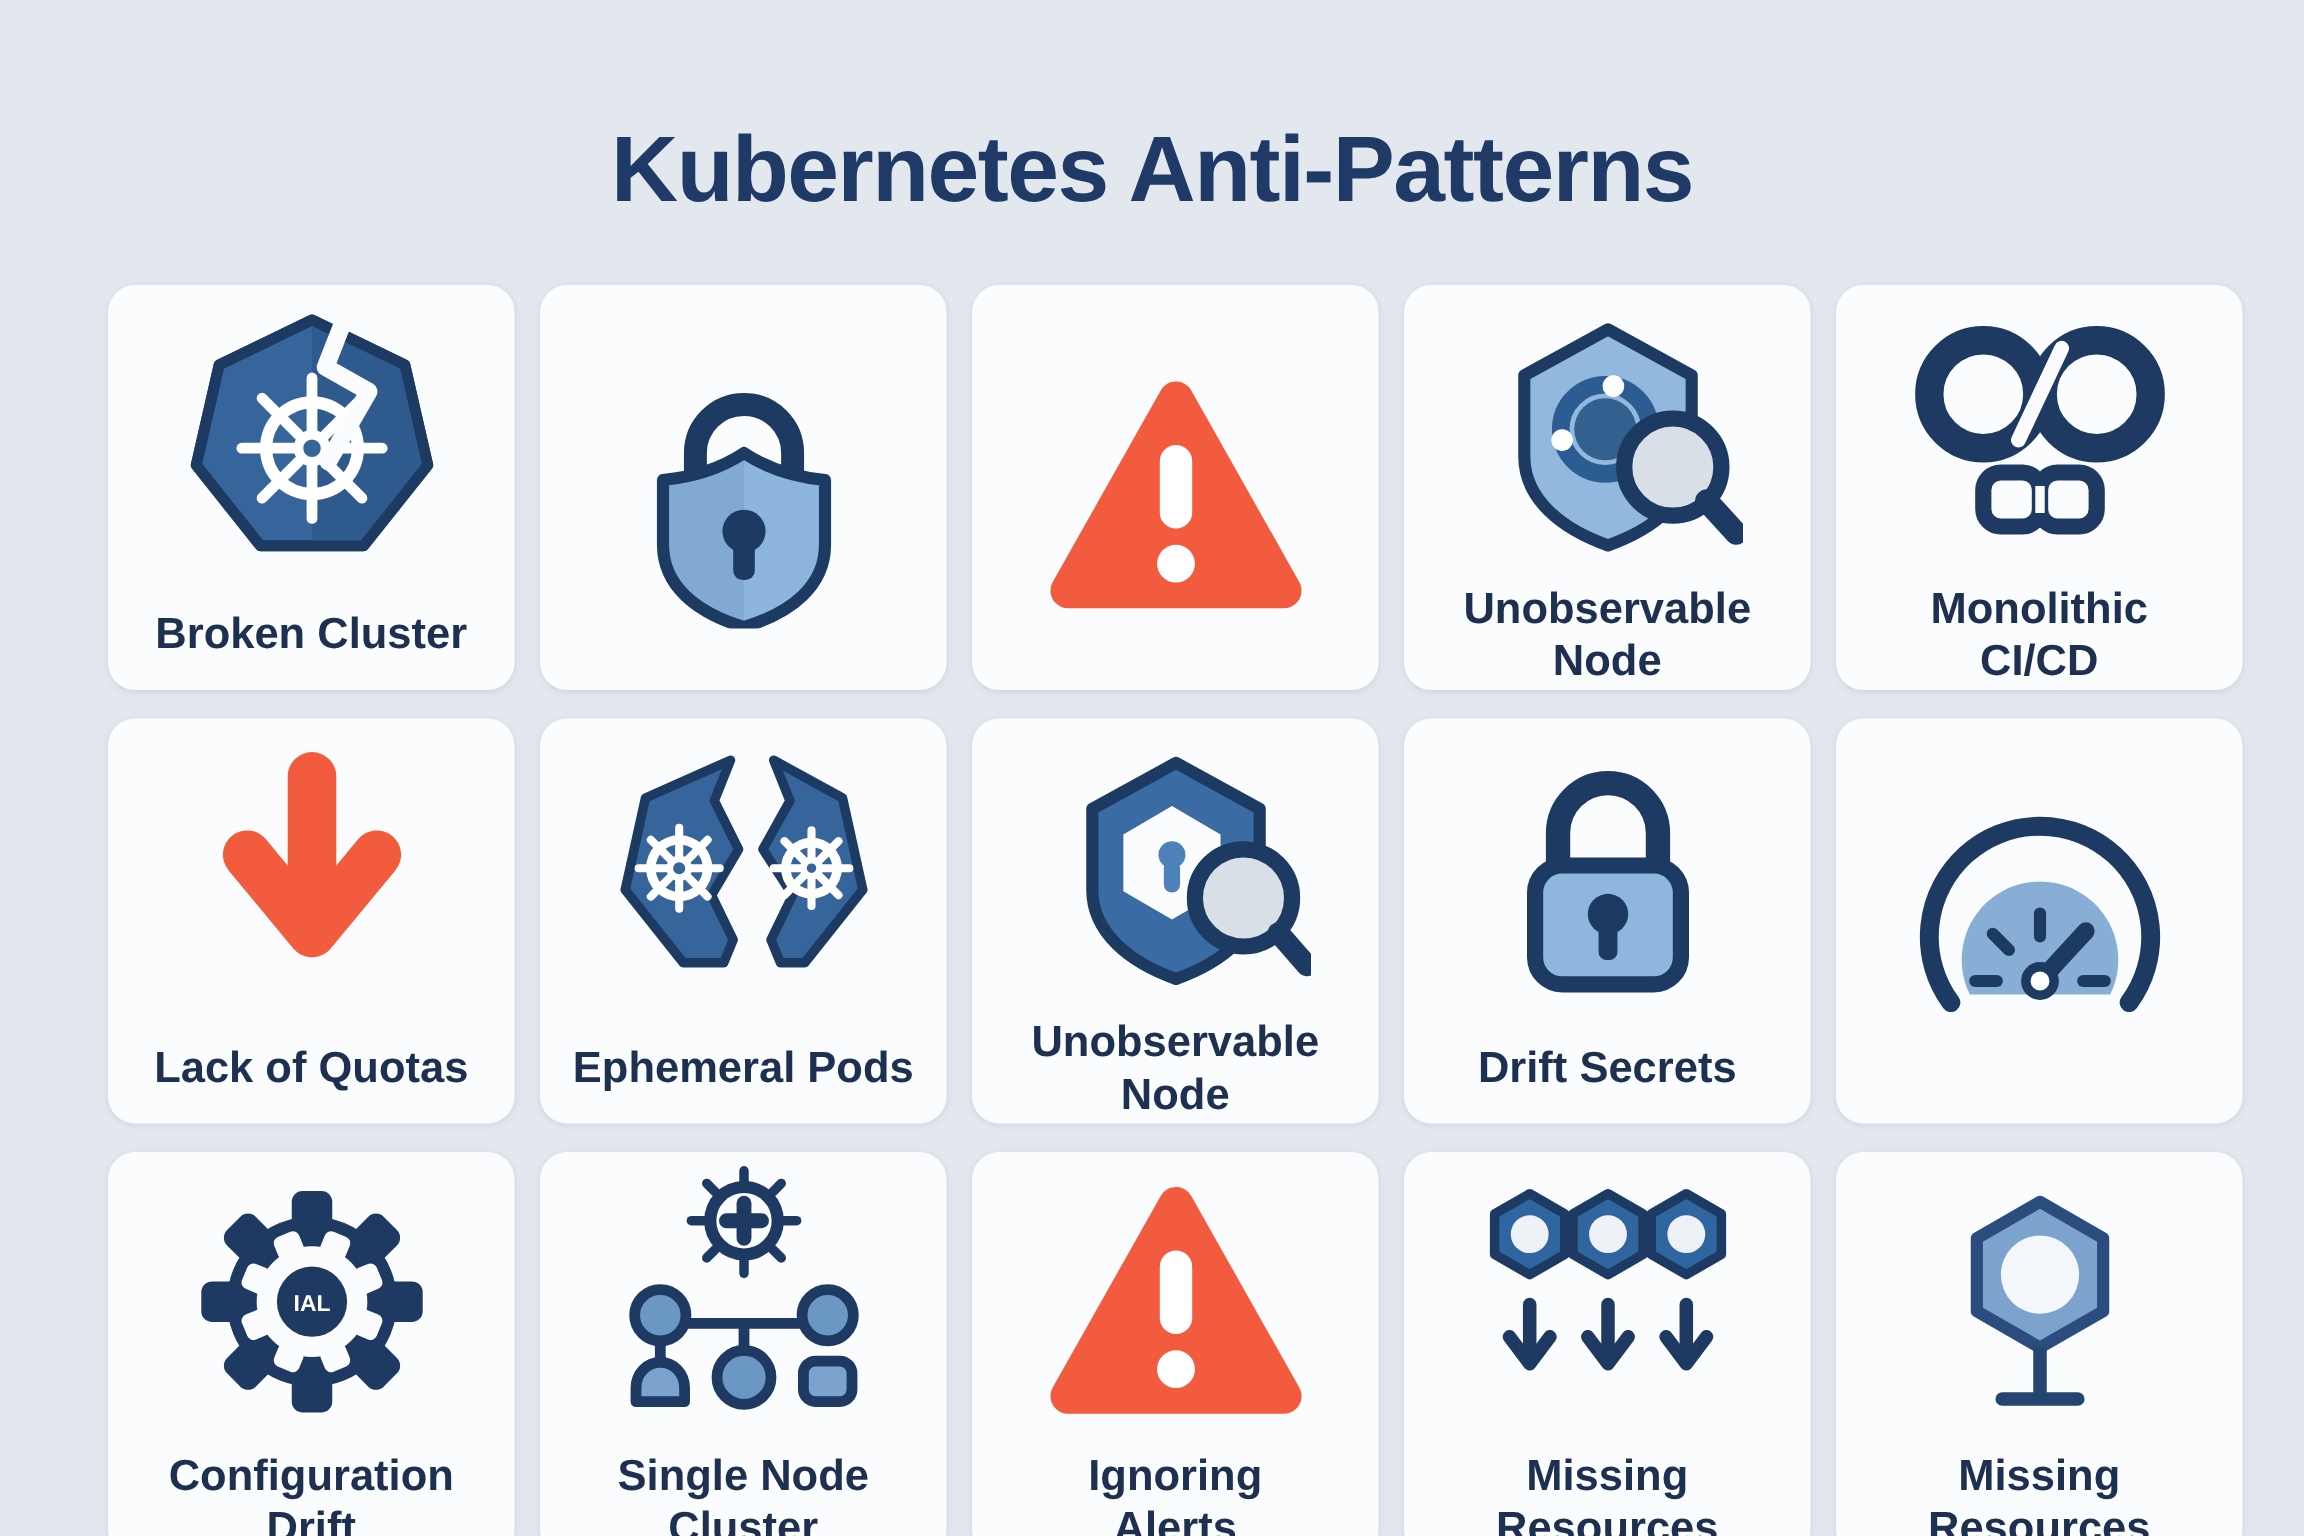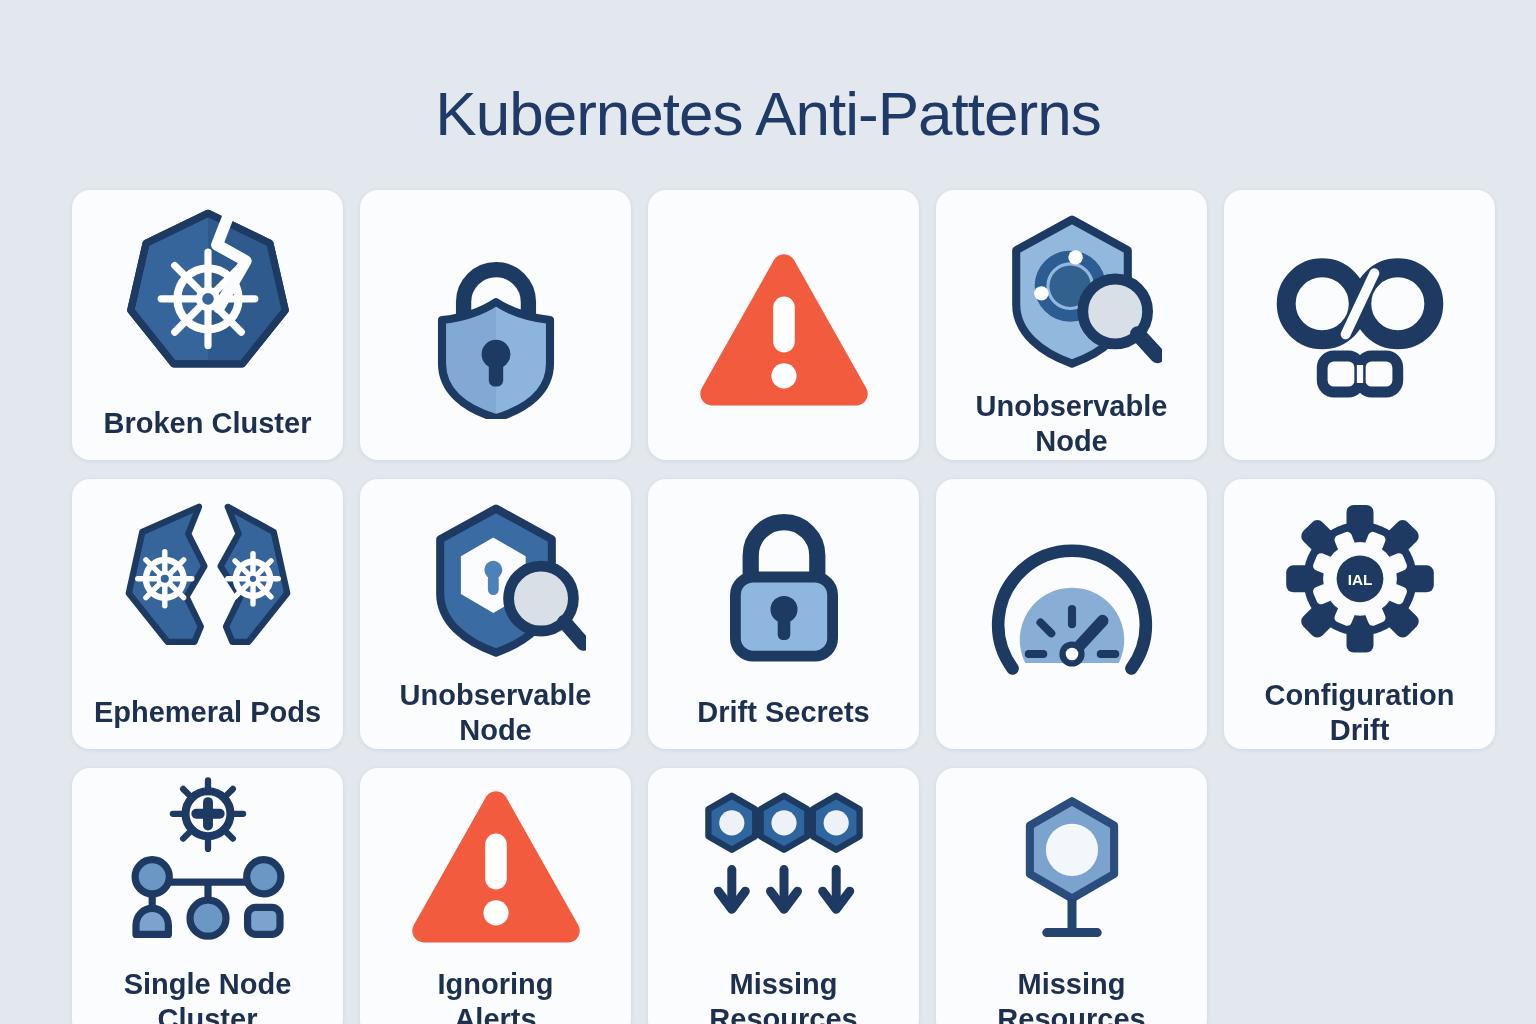--- a/index.html
+++ b/index.html
@@ -7,21 +7,21 @@
   body{
     width:1536px;height:1024px;
     background:#e3e8ef;
     font-family:"Liberation Sans",sans-serif;
     overflow:hidden;
   }
   .title{
     text-align:center;
     padding-top:36px;
     font-size:62px;
-    font-weight:400;
+    font-weight:700;
     letter-spacing:-1px;
     color:#1f3a66;
   }
   .grid{
     display:grid;
     grid-template-columns:repeat(5,1fr);
     grid-auto-rows:270px;
     gap:19px 17px;
     margin:26px 41px 0 72px;
   }
@@ -127,22 +127,33 @@
     <div class="icon-box">
       <svg viewBox="0 0 200 200">
         <circle cx="58" cy="72" r="40" fill="none" stroke="#1e3a63" stroke-width="21"></circle>
         <circle cx="142" cy="72" r="40" fill="none" stroke="#1e3a63" stroke-width="21"></circle>
         <line x1="84" y1="106" x2="116" y2="38" stroke="#fbfcfe" stroke-width="11" stroke-linecap="round"></line>
         <rect x="58" y="130" width="42" height="40" rx="13" fill="none" stroke="#1e3a63" stroke-width="12"></rect>
         <rect x="100" y="130" width="42" height="40" rx="13" fill="none" stroke="#1e3a63" stroke-width="12"></rect>
         <line x1="100" y1="140" x2="100" y2="160" stroke="#fbfcfe" stroke-width="7"></line>
       </svg>
     </div>
-  </div>
-
+    <div class="label">Monolithic
+CI/CD</div>
+  </div>
+
+  <div class="card">
+    <div class="icon-box">
+      <svg viewBox="0 0 200 200">
+        <line x1="100" y1="34" x2="100" y2="126" stroke="#f25b3e" stroke-width="36" stroke-linecap="round"></line>
+        <polyline points="52,92 100,150 148,92" fill="none" stroke="#f25b3e" stroke-width="36" stroke-linecap="round" stroke-linejoin="round"></polyline>
+      </svg>
+    </div>
+    <div class="label">Lack of Quotas</div>
+  </div>
 
   <div class="card">
     <div class="icon-box">
       <svg viewBox="0 0 200 200">
         <g transform="translate(-10,0)">
           <polygon points="100,22 88,52 106,88 86,122 102,155 95,172 65,172 22,118 37,50" fill="#36659c" stroke="#1d3a63" stroke-width="7" stroke-linejoin="round"></polygon>
           <g stroke="#ffffff" stroke-width="6" stroke-linecap="round">
             <line x1="32" y1="102" x2="92" y2="102"></line>
             <line x1="62" y1="72" x2="62" y2="132"></line>
             <line x1="41" y1="81" x2="83" y2="123"></line>

